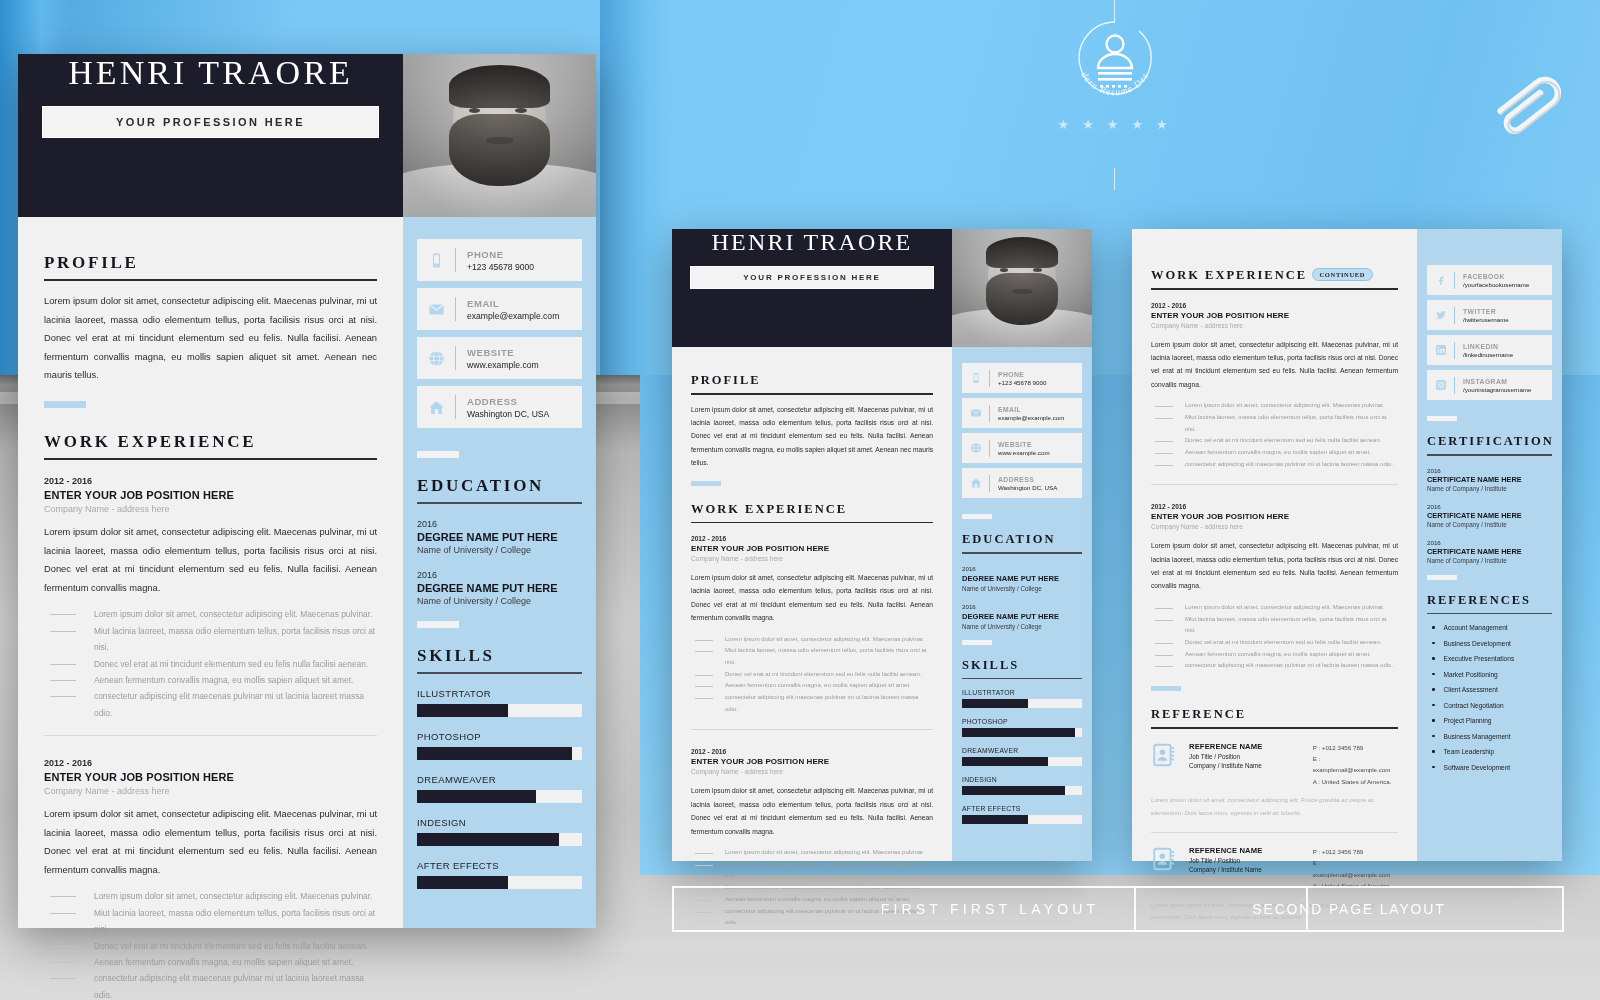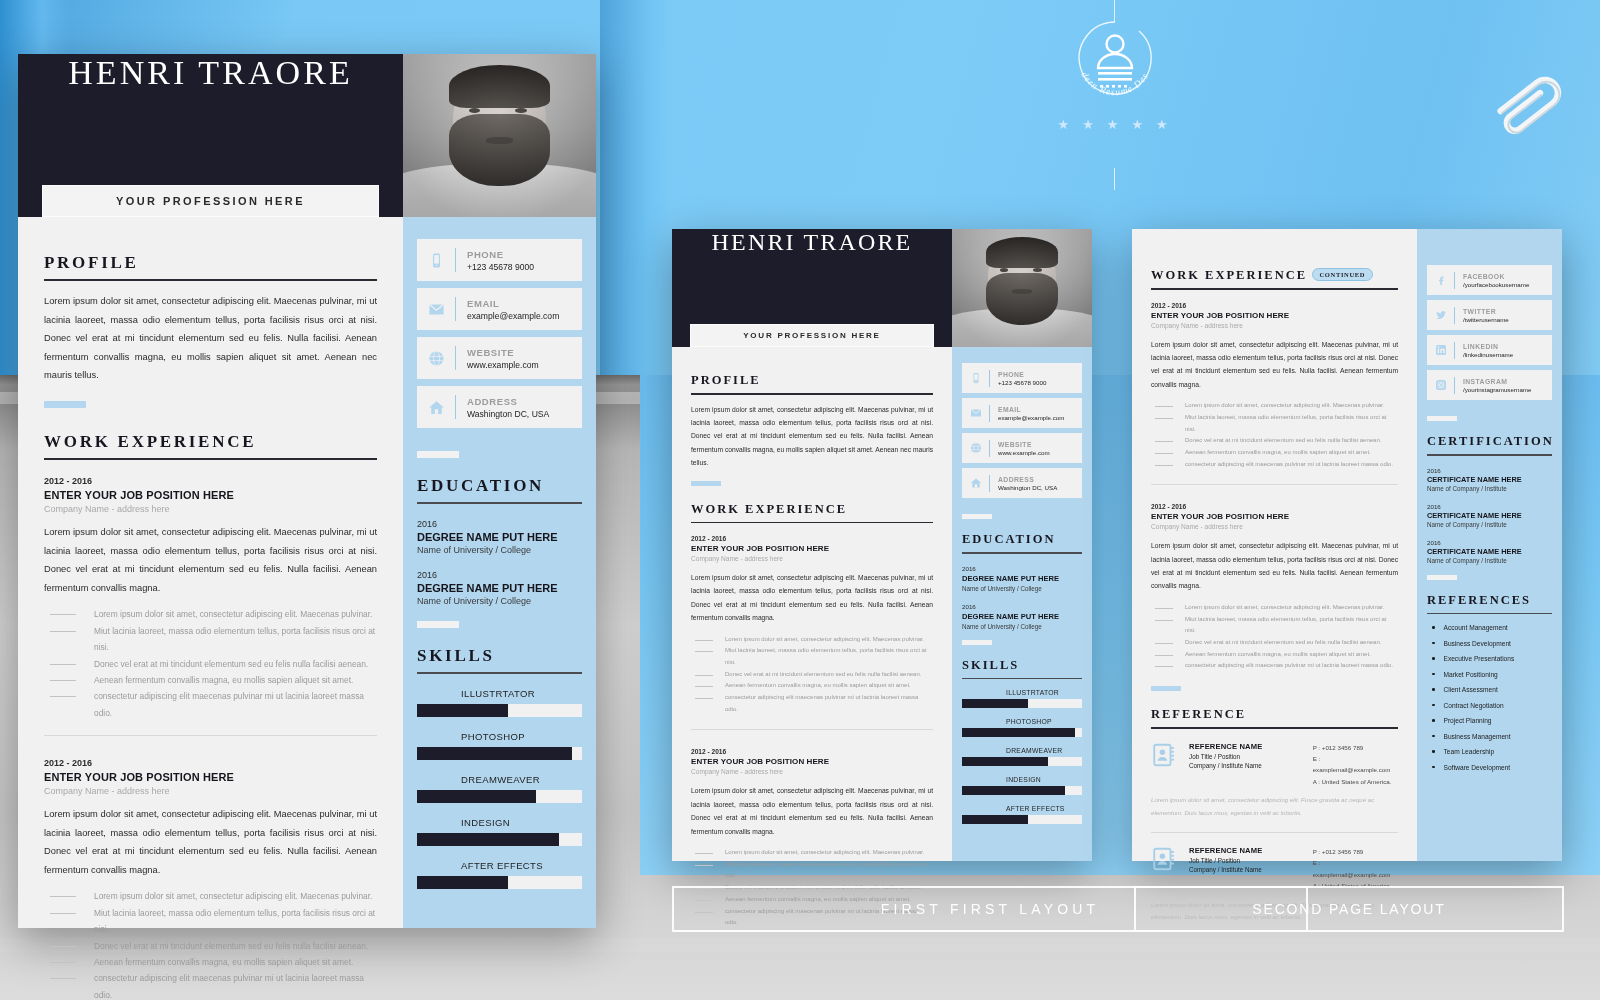--- a/index.html
+++ b/index.html
@@ -45,21 +45,21 @@
   .floor-stripe {
     position: absolute; background: rgba(255,255,255,.35);
   }
 
   
   .page { position: absolute; box-shadow: 0 14px 42px rgba(0,0,0,.33); display: flex; }
   .page .main { background: #f1f1f1; height: 100%; }
   .page .side { background: #b2d6ee; height: 100%; }
 
   
-  .hdr { background: #1d1c2b; display: flex; flex-direction: column; justify-content: space-between; }
+  .hdr { background: #1d1c2b; display: flex; flex-direction: column; justify-content: flex-start; }
   .hdr .name {
     font-family: "Liberation Serif", serif;
     color: #fff; letter-spacing: .09em; font-weight: 400; text-align: center;
   }
   .prof-box {
     border: 1px solid rgba(255,255,255,.7); background: #f3f3f3;
     color: #2a2a2a; text-align: center; letter-spacing: .22em; font-weight: 600;
   }
 
   
@@ -101,21 +101,21 @@
 
   
   .cards { display:flex; flex-direction:column; }
   .card { background:#f1f1f1; display:flex; align-items:center; }
   .card .ic { display:flex; align-items:center; justify-content:center; flex:none; color:#b2d6ee; }
   .card .vr { background:#9dc9e6; flex:none; }
   .card .lbl { color:#9c9c9c; font-weight:700; letter-spacing:.06em; }
   .card .val { color:#242424; }
 
   
-  .sk-name { color:#232323; letter-spacing:.04em;margin-left:44px; }
+  .sk-name { color:#232323; letter-spacing:.04em; }
   .sk-track { background:#f1f1f1; width:100%; }
   .sk-fill { background:#1d1c2b; height:100%; }
 
   
   .exp-li { display:flex; align-items:center; color:#1d1d1d; }
   .exp-dot { background:#1d1d1d; border-radius:50%; flex:none; }
 
   
   .ref-row { display:flex; }
   .ref-ic { flex:none; color:#a8cfe8; }

